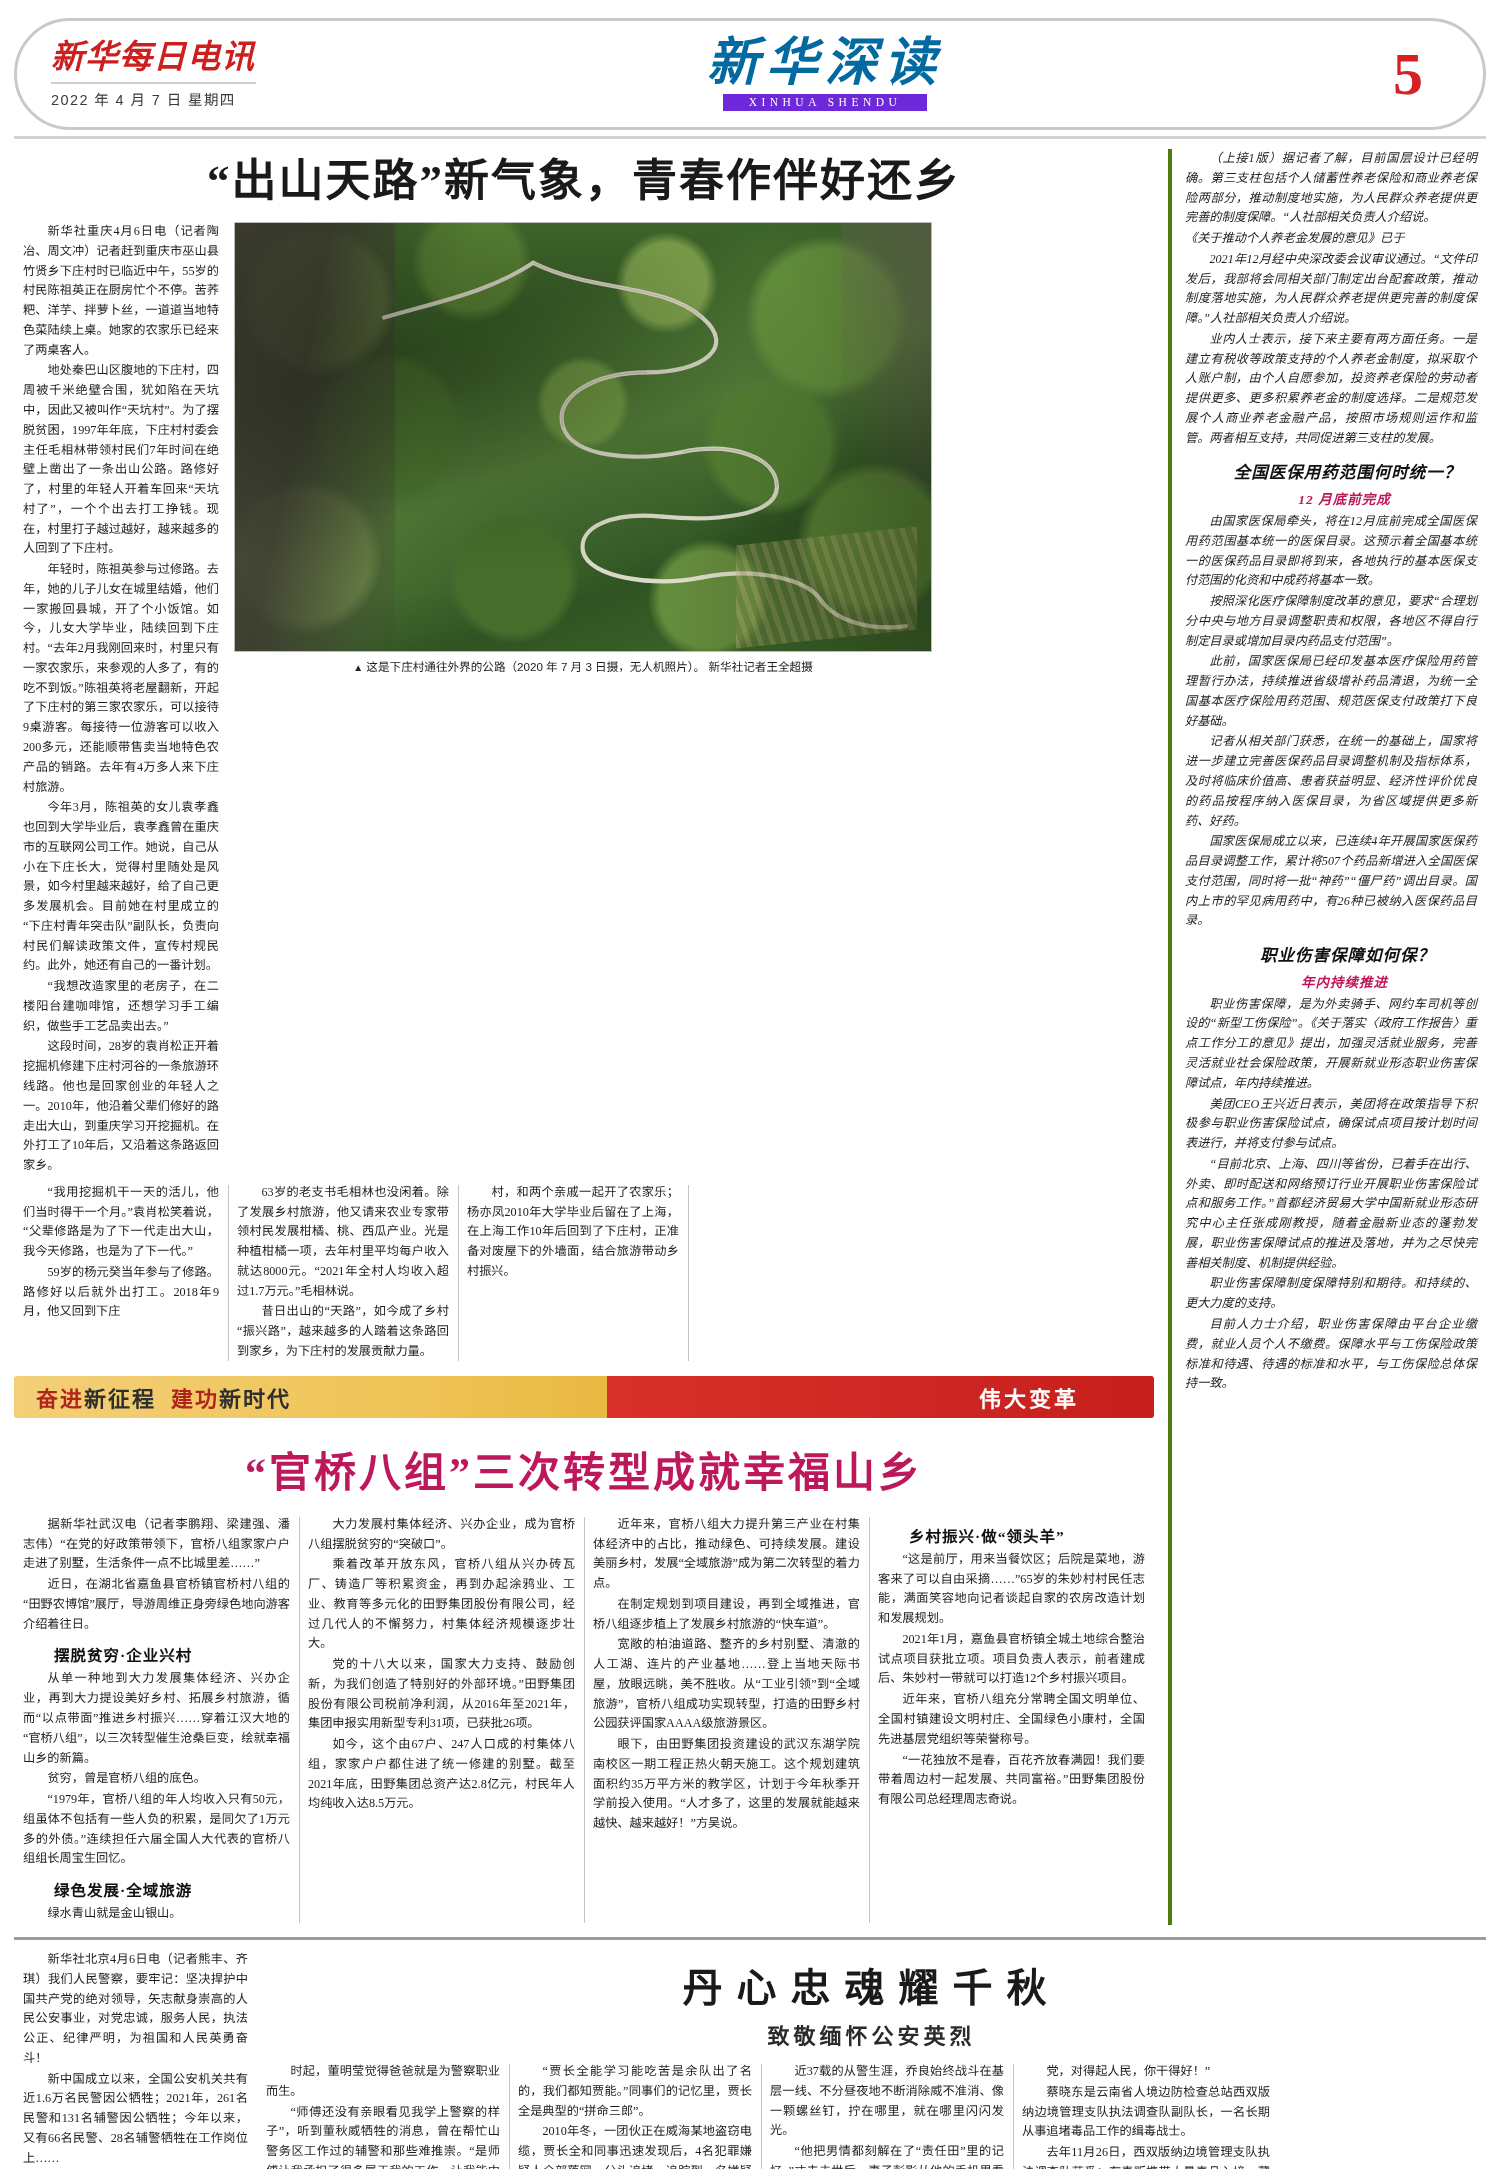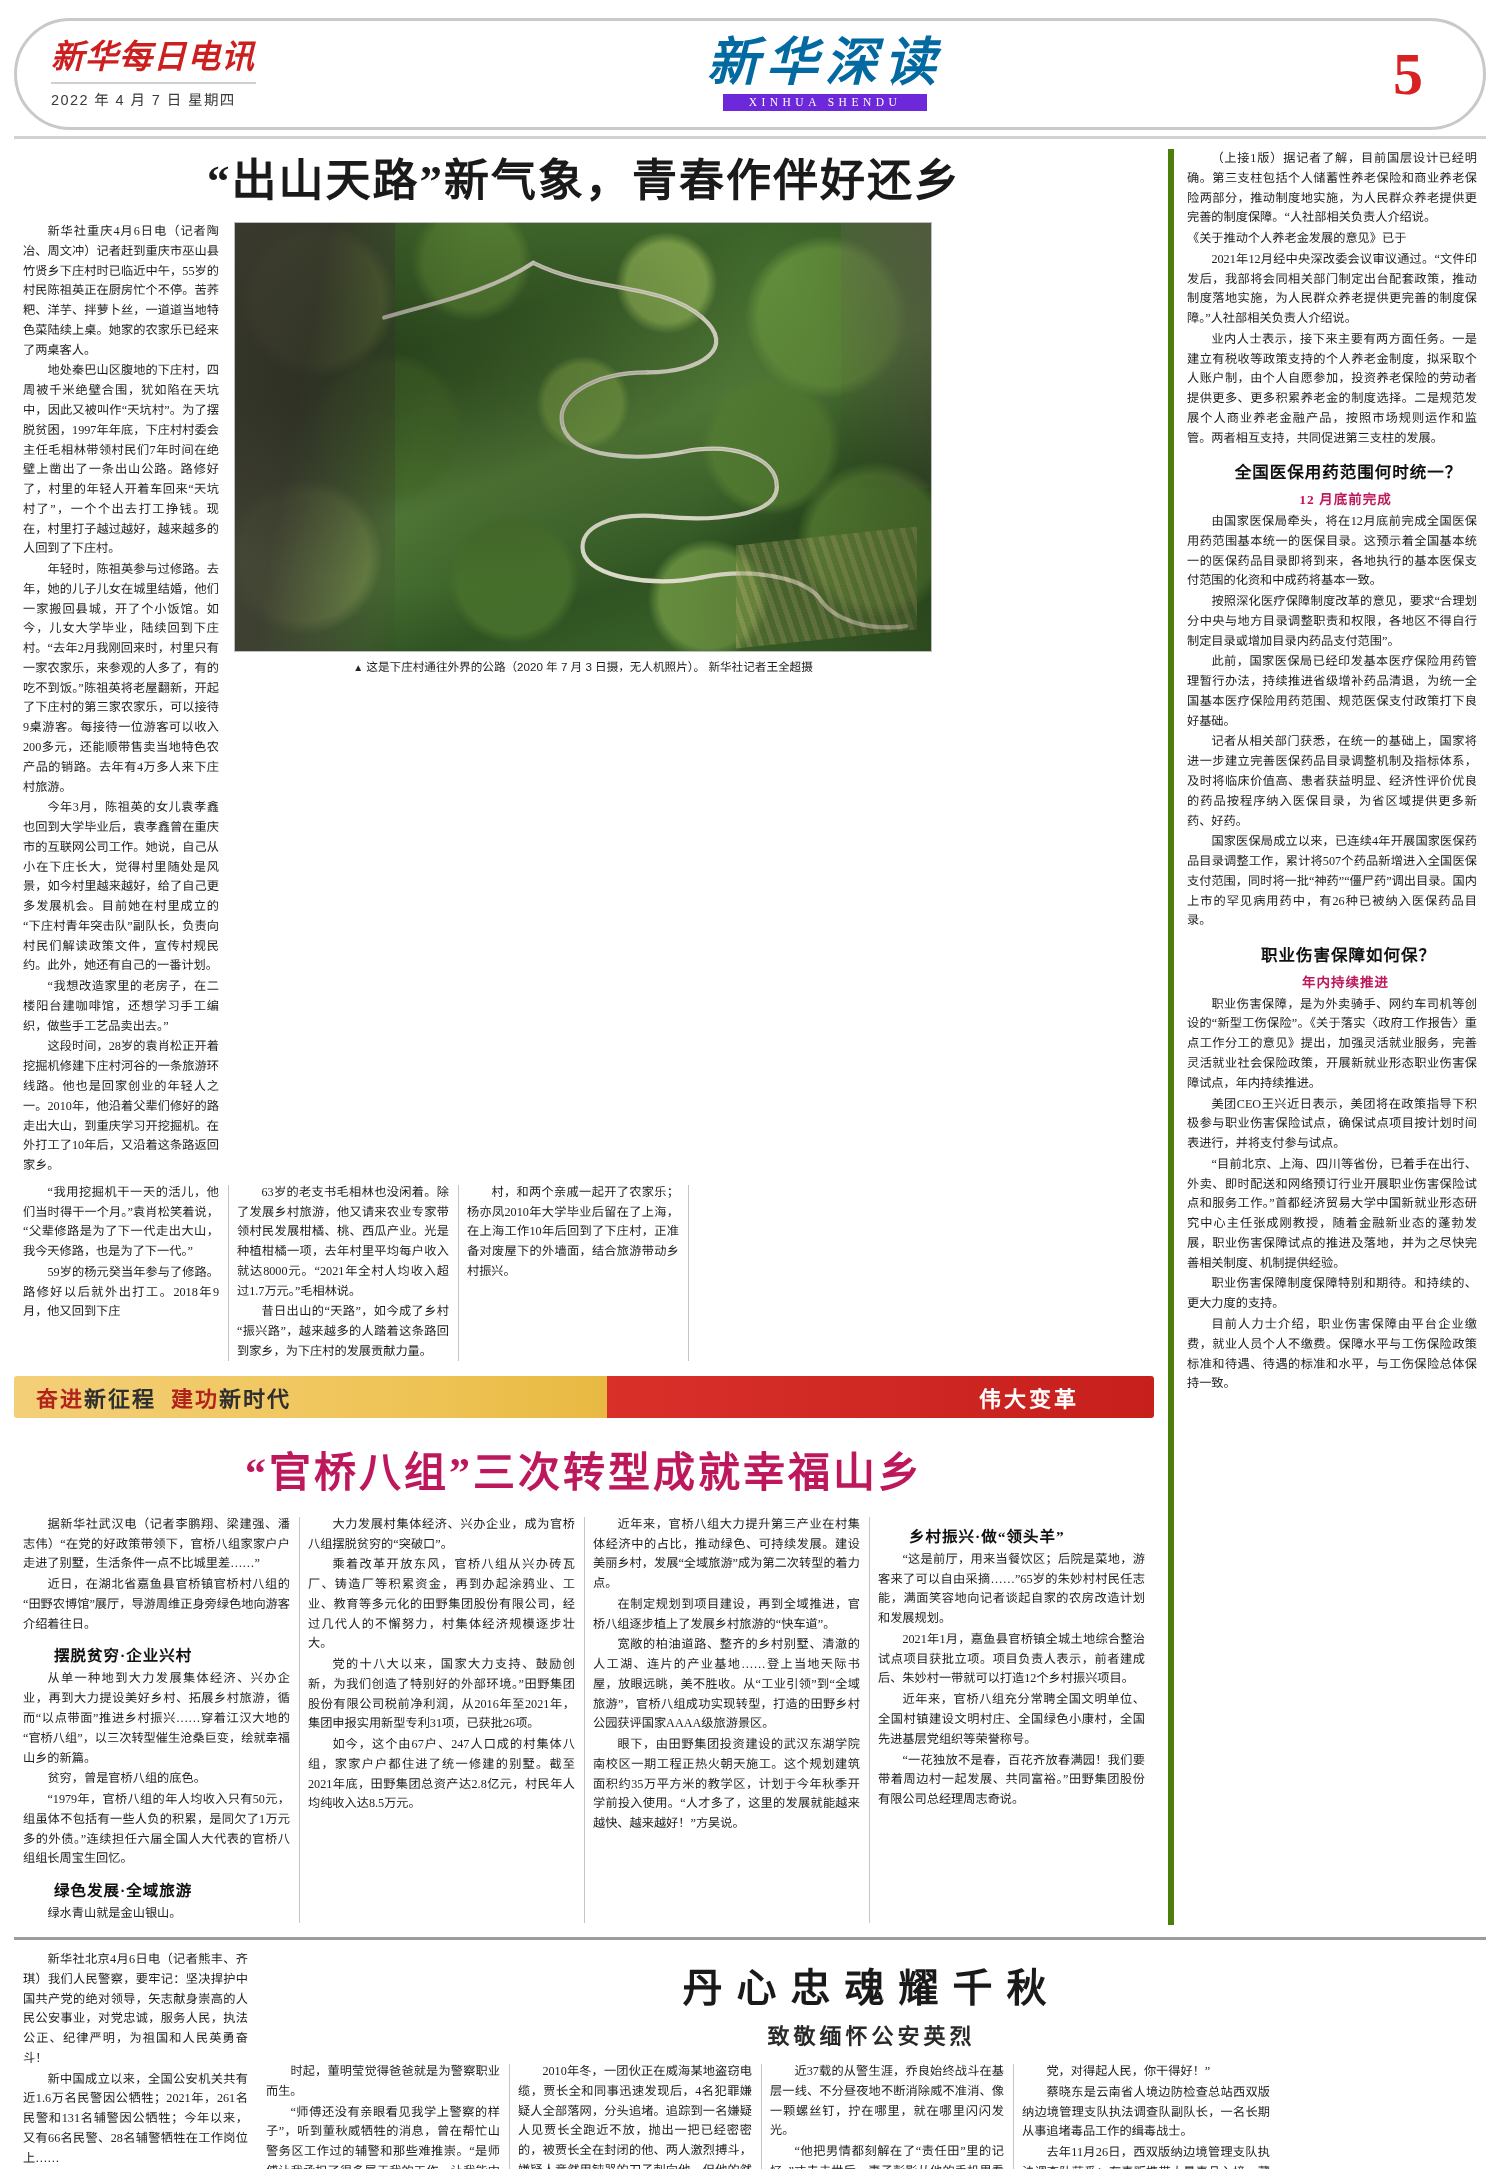--- a/index.html
+++ b/index.html
@@ -68,21 +68,21 @@
     font-weight: 700; font-size: 60px;
     color: #d62222; line-height: 1;
   }
 
   .page-top-rule { margin: 6px 14px 0 14px; height: 3px; background: #d2d2d2; }
 
   
   .sheet { padding: 0 14px; }
   .top-zone { display: flex; gap: 2px; margin-top: 10px; }
   .zone-main { width: 1152px; padding-right: 12px; }
-  .zone-right { width: 322px; border-left: 6px solid #4d7c0f; padding-left: 13px; }
+  .zone-right { width: 322px; border-left: 4px solid #4d7c0f; padding-left: 13px; font-style: italic; }
 
   
   .h-lead {
     text-align: center;
     font-family: "Liberation Serif", serif;
     font-weight: 700;
     font-size: 45px;
     letter-spacing: 2px;
     color: #1a1a1a;
     line-height: 1.18;
@@ -423,20 +423,21 @@
       <div class="bz-center-title">
         <div class="h-bottom">丹心忠魂耀千秋</div>
         <div class="h-bottom-sub">致敬缅怀公安英烈</div>
         <div class="cols">
           <div class="col" style="width:252px">
             <p>时起，董明莹觉得爸爸就是为警察职业而生。</p>
             <p>“师傅还没有亲眼看见我学上警察的样子”，听到董秋威牺牲的消息，曾在帮忙山警务区工作过的辅警和那些难推崇。“是师傅让我承担了很多属于我的工作，让我能中精起爸爸，经过几代人正是在公安局的一名民警，可即傅再也看不到了……”</p>
 
           </div>
           <div class="col" style="width:252px">
+            <p>“贾长全能学习能吃苦是余队出了名的，我们都知贾能。”同事们的记忆里，贾长全是典型的“拼命三郎”。</p>
             <p>2010年冬，一团伙正在威海某地盗窃电缆，贾长全和同事迅速发现后，4名犯罪嫌疑人全部落网，分头追堵。追踪到一名嫌疑人见贾长全跑近不放，抛出一把已经密密的，被贾长全在封闭的他、两人激烈搏斗，嫌疑人竟然用钝器的刀子刺向他，但他的然死死抱住嫌疑人，直到同事赶来抓住。</p>
 
           </div>
           <div class="col" style="width:252px">
             <p>近37载的从警生涯，乔良始终战斗在基层一线、不分昼夜地不断消除威不准消、像一颗螺丝钉，拧在哪里，就在哪里闪闪发光。</p>
             <p>“他把男情都刻解在了“责任田”里的记忆。”丈夫去世后，妻子彭影从他的手机里看到了一个令她惊心的照片里看到了一端留不会……</p>
 
           </div>
           <div class="col" style="width:266px">
             <p>党，对得起人民，你干得好！”</p>

